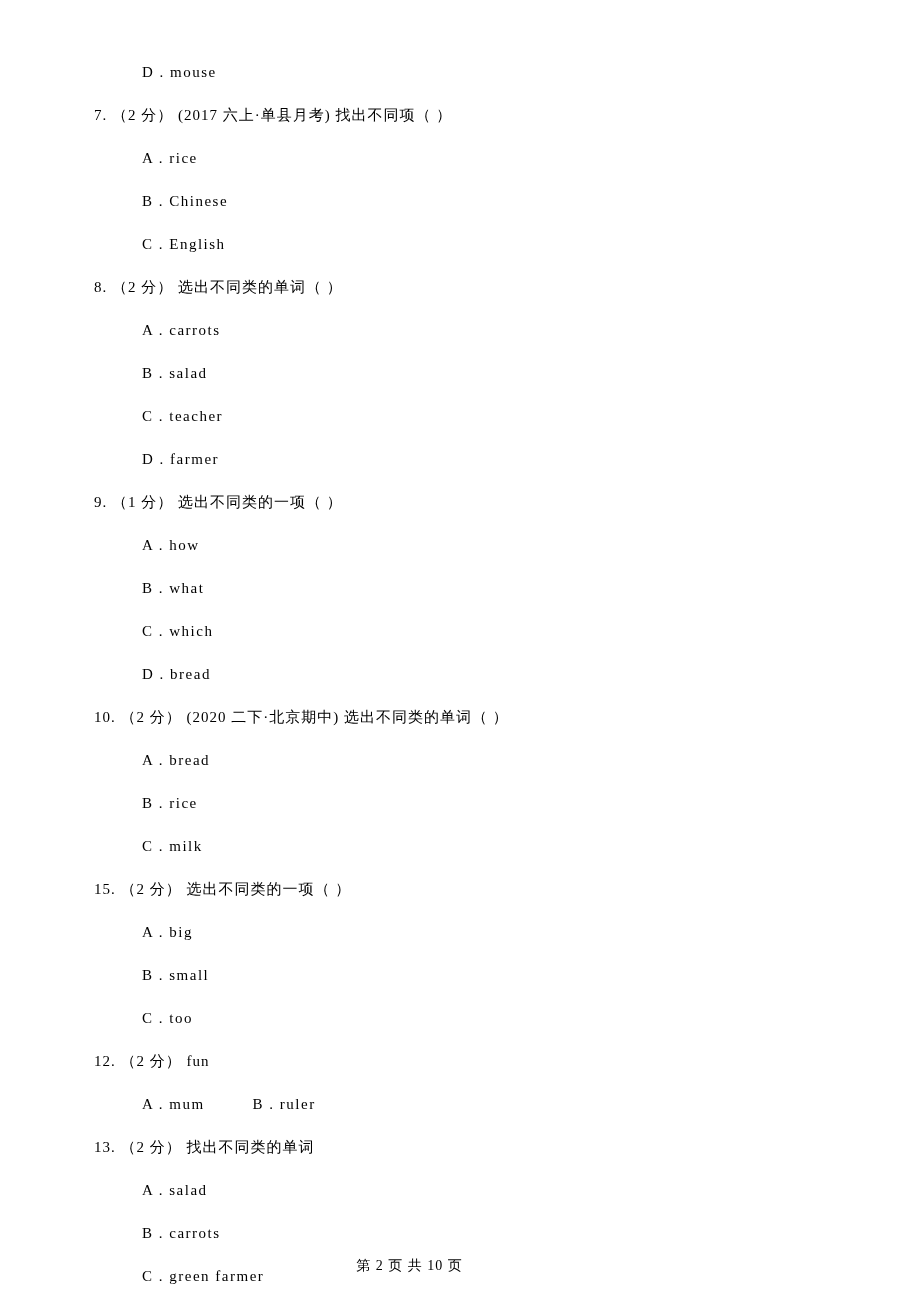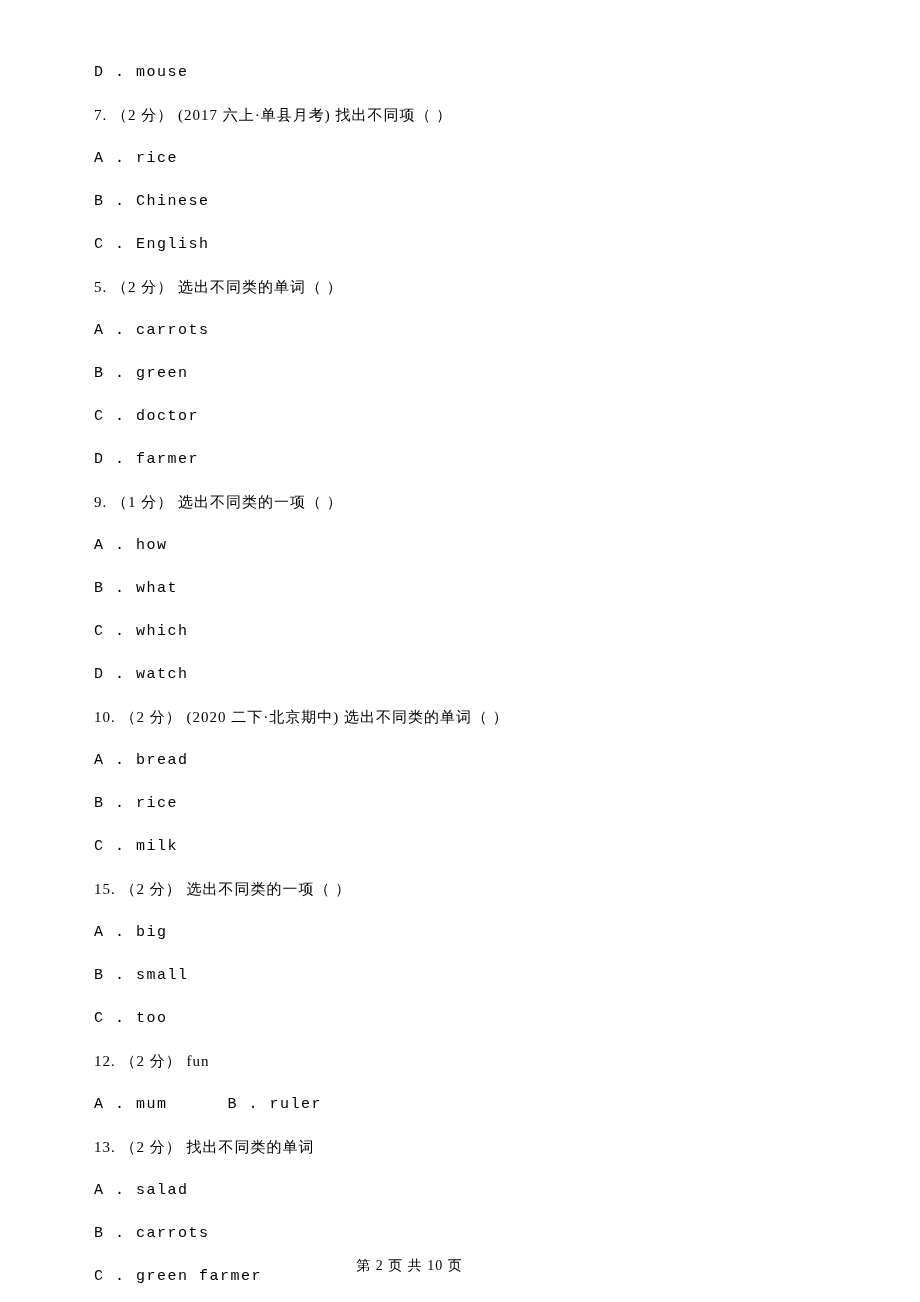--- a/index.html
+++ b/index.html
@@ -22,44 +22,44 @@
     .col-b { margin-left: 60px; }
     .pager {
       position: absolute;
       top: 1256px;
       left: 0;
       width: 819px;
       text-align: center;
       font-size: 14px;
       letter-spacing: 1px;
     }
-    .latin { font-family: Liberation Mono, monospace; letter-spacing: 1.5px; }
+    .latin { font-family: Liberation Serif, serif; letter-spacing: 1.5px; margin-left: 48px; }
     .mixed { letter-spacing: 1px; }
   </style>
 </head>
 <body>
 
 <div class="option latin">D . mouse</div>
 
 <div class="line mixed">7. （2 分） (2017 六上·单县月考) 找出不同项（   ）</div>
 <div class="option latin">A . rice</div>
 <div class="option latin">B . Chinese</div>
 <div class="option latin">C . English</div>
 
-<div class="line mixed">5. （2 分） 选出不同类的单词（   ）</div>
+<div class="line mixed">8. （2 分） 选出不同类的单词（   ）</div>
 <div class="option latin">A . carrots</div>
-<div class="option latin">B . green</div>
-<div class="option latin">C . doctor</div>
+<div class="option latin">B . salad</div>
+<div class="option latin">C . teacher</div>
 <div class="option latin">D . farmer</div>
 
 <div class="line mixed">9. （1 分） 选出不同类的一项（   ）</div>
 <div class="option latin">A . how</div>
 <div class="option latin">B . what</div>
 <div class="option latin">C . which</div>
-<div class="option latin">D . watch</div>
+<div class="option latin">D . bread</div>
 
 <div class="line mixed">10. （2 分） (2020 二下·北京期中) 选出不同类的单词（   ）</div>
 <div class="option latin">A . bread</div>
 <div class="option latin">B . rice</div>
 <div class="option latin">C . milk</div>
 
 <div class="line mixed">15. （2 分） 选出不同类的一项（   ）</div>
 <div class="option latin">A . big</div>
 <div class="option latin">B . small</div>
 <div class="option latin">C . too</div>

